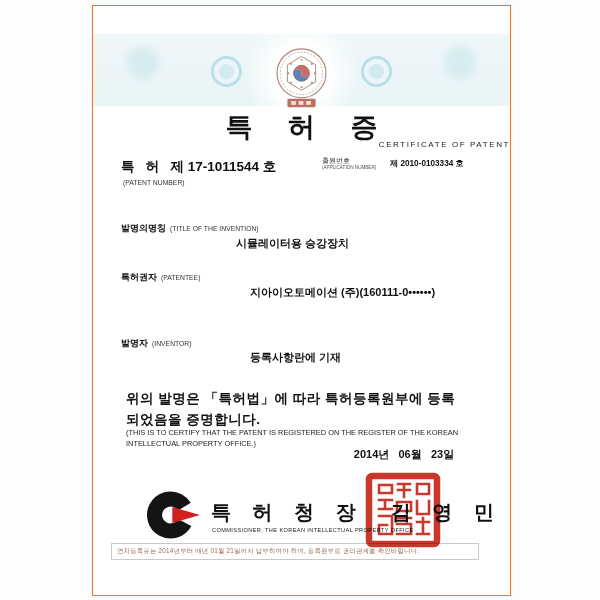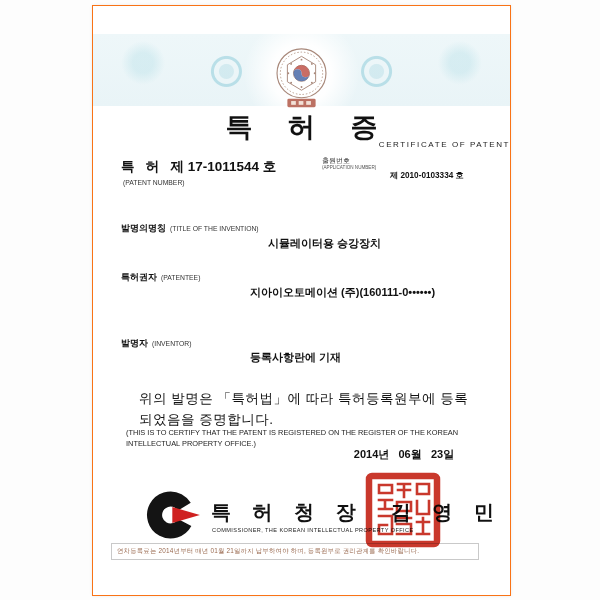--- a/index.html
+++ b/index.html
@@ -29,27 +29,27 @@
   .cert-sub{left:0;top:134px;width:100%;text-align:right;font-size:8px;letter-spacing:1.6px;color:#222;}
 
   .pn-main{left:28px;top:152px;font-size:13.5px;font-weight:bold;color:#111;}
   .pn-en{left:30px;top:173px;font-size:6.8px;color:#333;}
 
   .meta{left:229px;top:151px;width:182px;font-size:7px;}
   .meta-row{display:flex;margin-bottom:4px;}
   .meta-lbl{width:68px;line-height:1.1;}
   .meta-lbl .ko{font-size:7px;color:#222;}
   .meta-lbl .en{font-size:4.6px;color:#555;transform-origin:left top;}
-  .meta-val{font-size:8.2px;font-weight:bold;color:#111;padding-top:1px;margin-top:12px;}
+  .meta-val{font-size:8.2px;font-weight:bold;color:#111;padding-top:1px;}
 
   .f-label{font-size:9px;font-weight:bold;color:#111;}
   .f-label .en{font-size:6.8px;font-weight:normal;color:#333;margin-left:4px;}
   .f-value{font-size:11px;font-weight:bold;color:#111;}
 
-  .stmt{left:46px;top:383px;width:358px;font-size:13.5px;font-weight:normal;line-height:1.55;color:#111;letter-spacing:.5px;}
+  .stmt{left:33px;top:383px;width:358px;font-size:13.5px;font-weight:bold;line-height:1.55;color:#111;letter-spacing:.5px;}
   .stmt-en{left:33px;top:421px;width:368px;font-size:7.4px;line-height:1.5;color:#222;}
   .cert-date{left:226px;top:441px;width:170px;text-align:center;font-size:11px;font-weight:bold;color:#111;}
 
   .logo{left:50px;top:480px;width:64px;height:58px;}
   .comm{left:118px;top:493px;font-size:20px;font-weight:bold;letter-spacing:8px;color:#111;z-index:1;}
   .comm-en{left:119px;top:521px;font-size:5.6px;letter-spacing:.4px;color:#222;z-index:1;}
   .seal{left:272px;top:466px;width:76px;height:76px;z-index:2;mix-blend-mode:multiply;opacity:.93;}
 
   .footer-box{left:18px;top:537px;width:368px;height:17px;border:1px solid #c9c9c9;
               display:flex;align-items:center;padding-left:5px;box-sizing:border-box;}
@@ -99,21 +99,21 @@
           <div class="ko">출원번호</div>
           <div class="en">(APPLICATION NUMBER)</div>
         </div>
         <div class="meta-val ws">제 2010-0103334 호</div>
       </div>
     </div>
 
     <div class="abs f-label" style="left:28px;top:216px;">
       <span>발명의명칭</span><span class="en">(TITLE OF THE INVENTION)</span>
     </div>
-    <div class="abs f-value" style="left:175px;top:230px;">시뮬레이터용 승강장치</div>
+    <div class="abs f-value" style="left:143px;top:230px;">시뮬레이터용 승강장치</div>
 
     <div class="abs f-label" style="left:28px;top:265px;">
       <span>특허권자</span><span class="en">(PATENTEE)</span>
     </div>
     <div class="abs f-value" style="left:157px;top:279px;">지아이오토메이션 (주)(160111-0••••••)</div>
 
     <div class="abs f-label" style="left:28px;top:331px;">
       <span>발명자</span><span class="en">(INVENTOR)</span>
     </div>
     <div class="abs f-value" style="left:157px;top:344px;">등록사항란에 기재</div>

